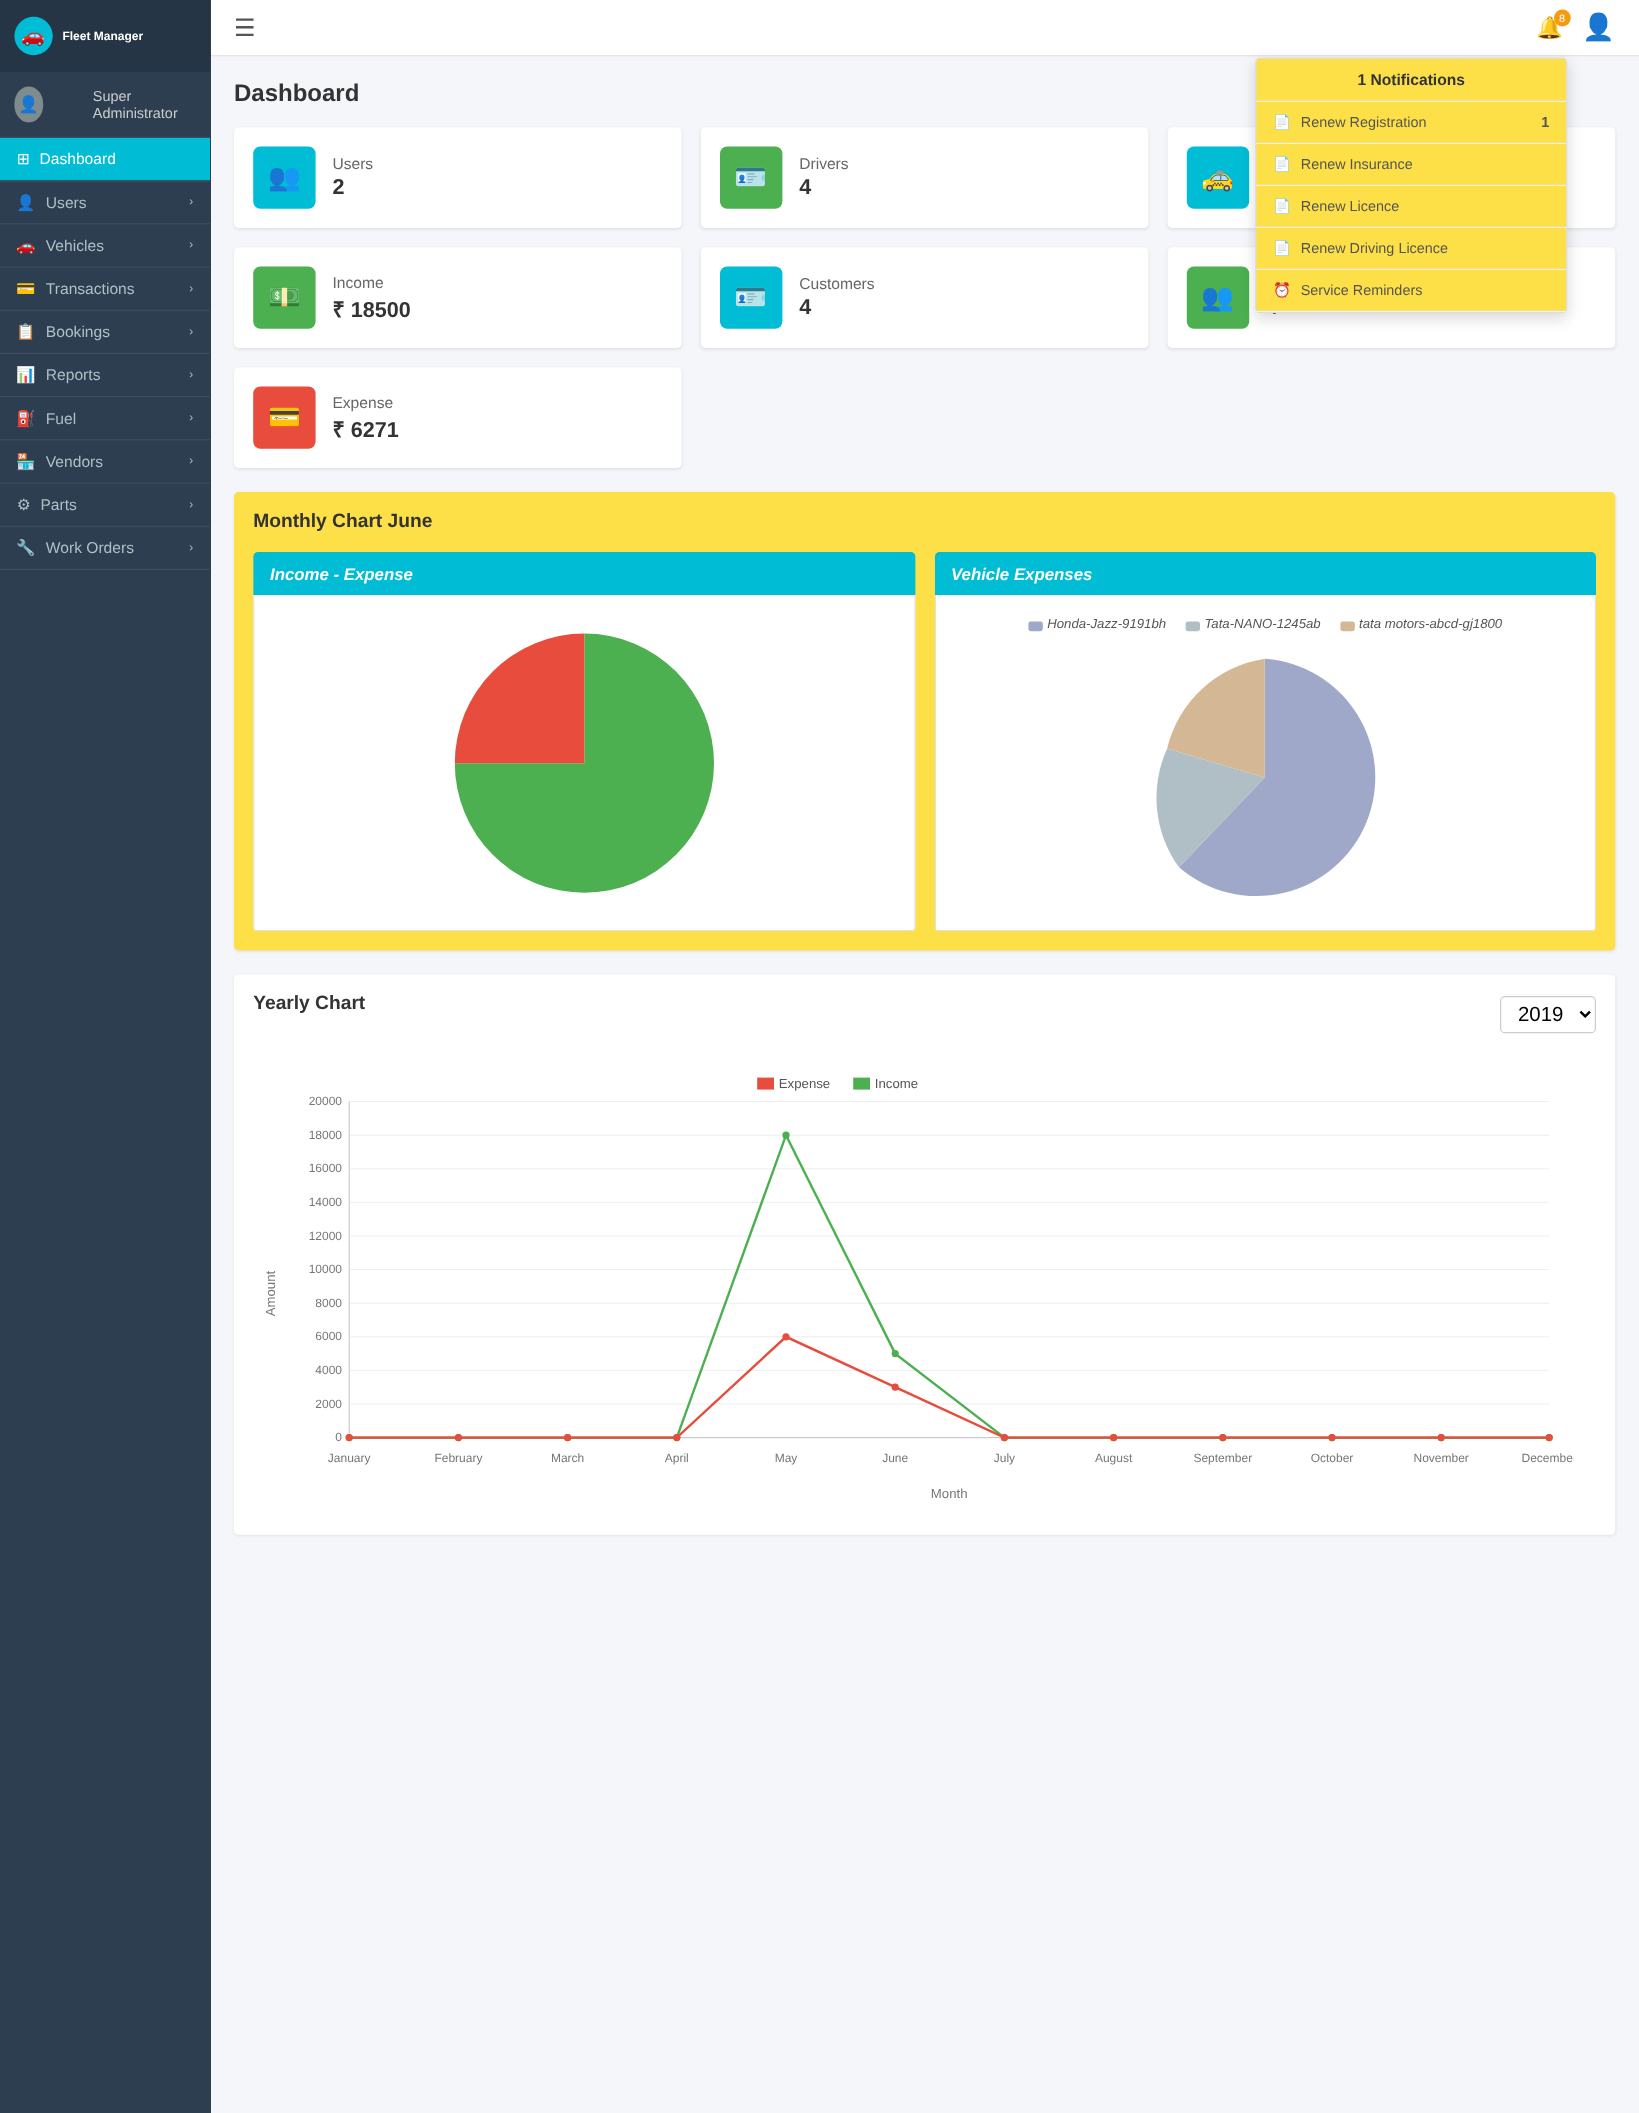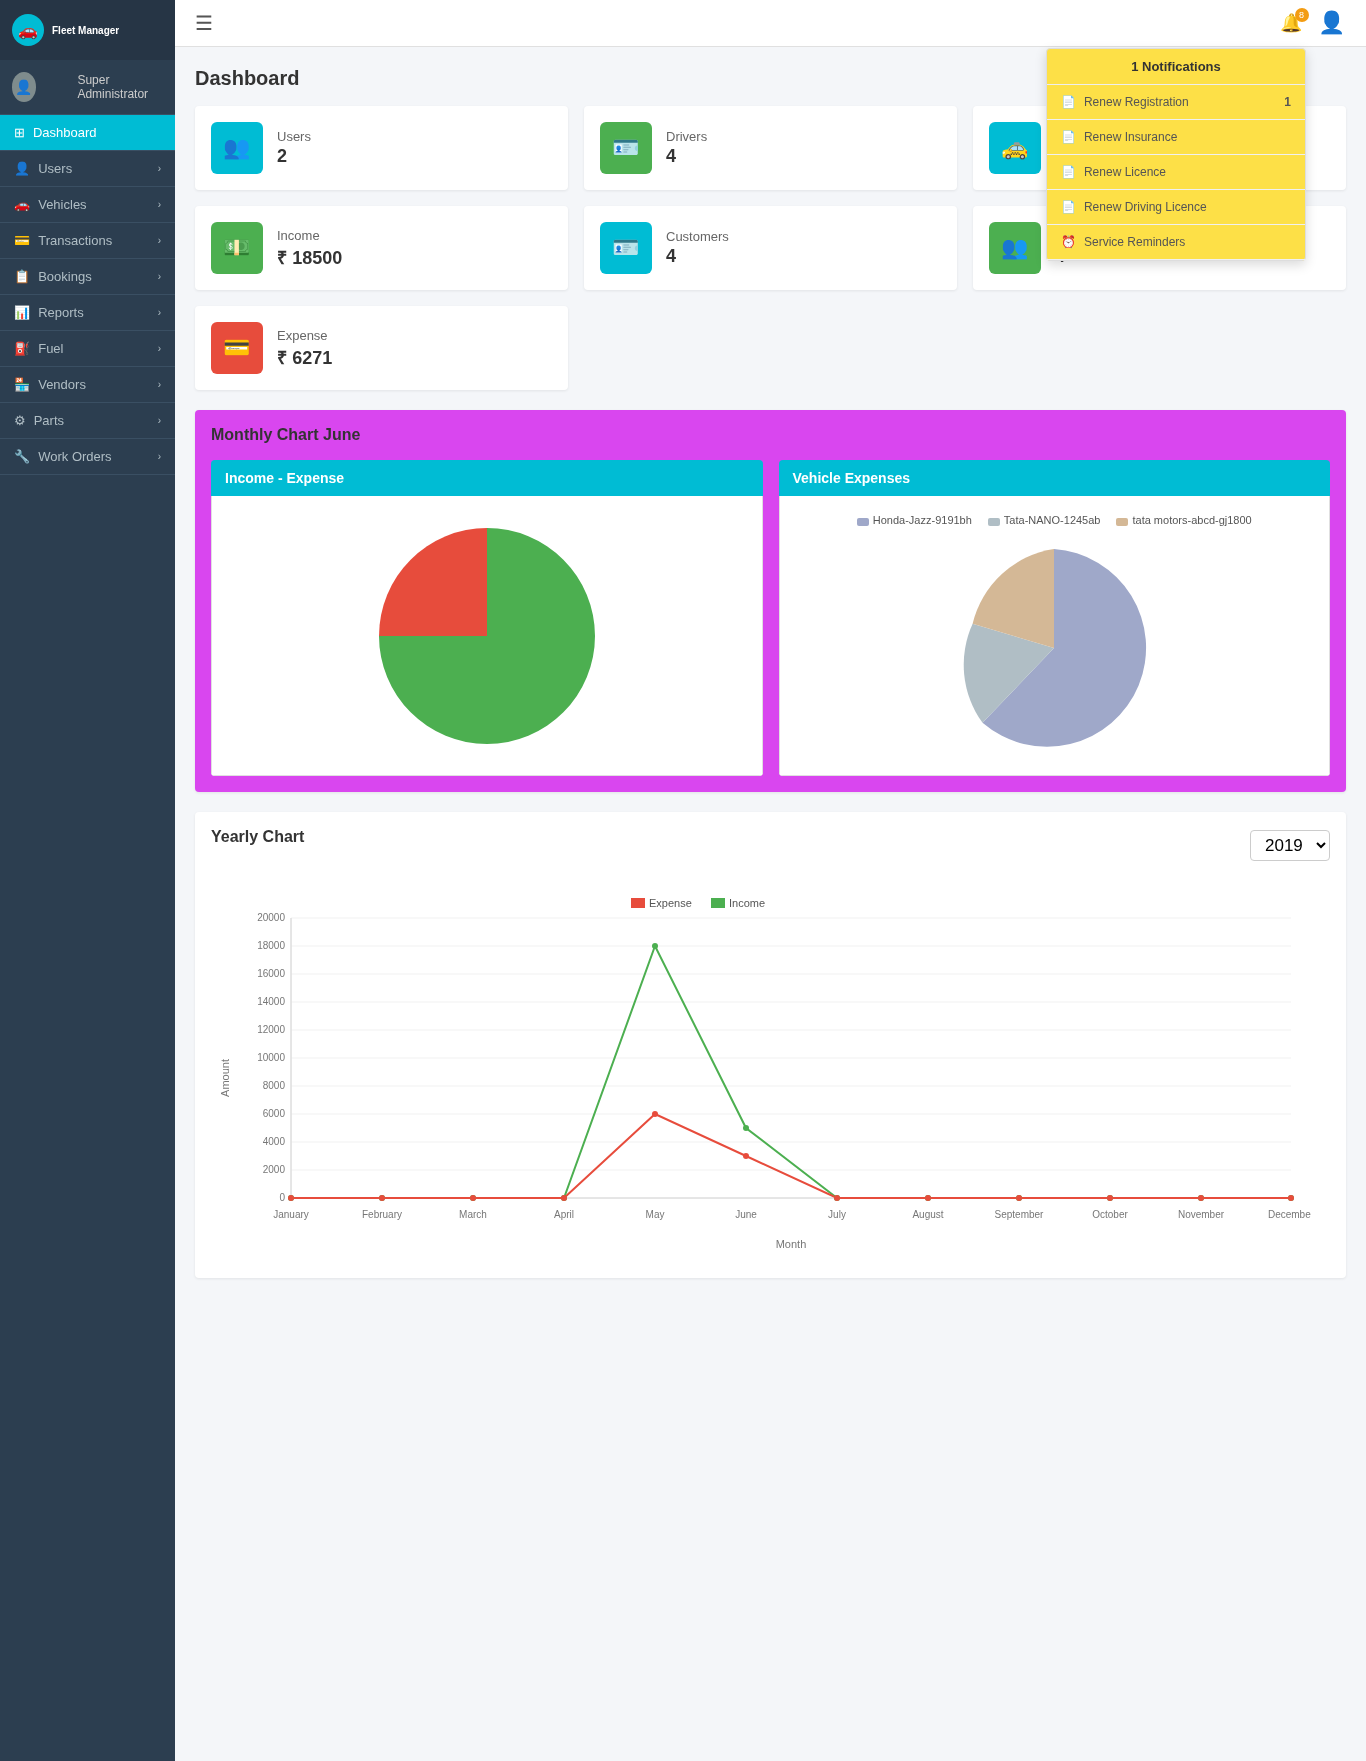--- a/index.html
+++ b/index.html
@@ -165,40 +165,41 @@
       flex-shrink: 0;
     }
     .stat-icon.teal { background: #00bcd4; }
     .stat-icon.green { background: #4caf50; }
     .stat-icon.red { background: #e74c3c; }
     .stat-label { font-size: 13px; color: #666; margin-bottom: 2px; }
     .stat-value { font-size: 18px; font-weight: 700; color: #333; }
 
     
     .charts-section {
-      background: #d946ef;
+      background: #fde047;
       border-radius: 4px;
       padding: 16px;
       margin-bottom: 20px;
       box-shadow: 0 1px 3px rgba(0,0,0,0.08);
     }
     .section-title {
       font-size: 16px;
       font-weight: 600;
       color: #333;
       margin-bottom: 16px;
     }
     .charts-row {
       display: grid;
       grid-template-columns: 1fr 1fr;
       gap: 16px;
     }
     .chart-card {
       border-radius: 4px;
       overflow: hidden;
+      font-style: italic;
     }
     .chart-header {
       background: #00bcd4;
       color: white;
       padding: 10px 14px;
       font-size: 14px;
       font-weight: 600;
     }
     .chart-body {
       padding: 16px;

